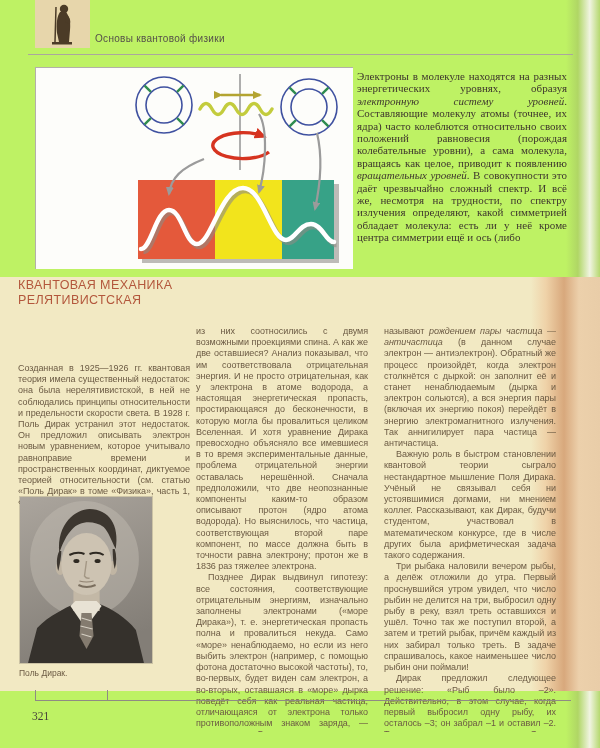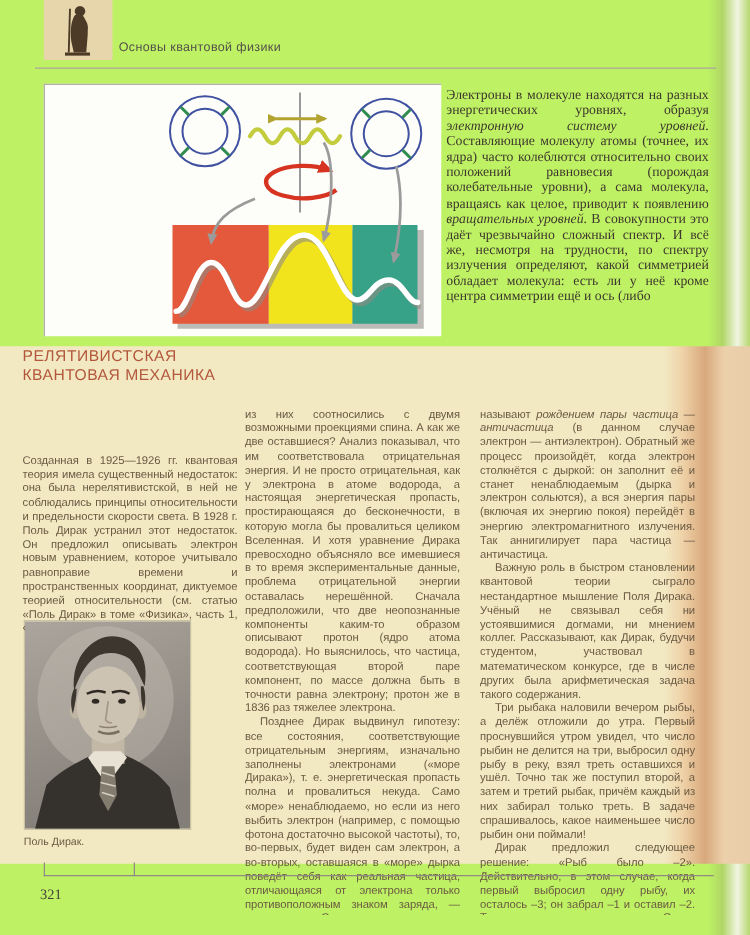--- a/index.html
+++ b/index.html
@@ -114,22 +114,22 @@
       </g>
 
       <path d="M105,181 C115,181 120,142 133,142 C146,142 149,176 161,176 C175,176 185,120 207,120 C227,120 235,172 250,172 C259,172 263,156 275,156 C286,156 290,174 298,174" transform="translate(2.5,3)" fill="none" stroke="#8d8a84" stroke-width="4.5" opacity="0.6"></path>
       <path d="M105,181 C115,181 120,142 133,142 C146,142 149,176 161,176 C175,176 185,120 207,120 C227,120 235,172 250,172 C259,172 263,156 275,156 C286,156 290,174 298,174" fill="none" stroke="#ffffff" stroke-width="4.5" stroke-linecap="round"></path>
     </svg>
   </div>
 
   <div class="intro"><span>Электроны в молекуле находятся на разных энергетических уровнях, образуя </span><span class="it">электронную систему уровней</span><span>. Составляющие молекулу атомы (точнее, их ядра) часто колеблются относительно своих положений равновесия (порождая колебательные уровни), а сама молекула, вращаясь как целое, приводит к появлению </span><span class="it">вращательных уровней</span><span>. В совокупности это даёт чрезвычайно сложный спектр. И всё же, несмотря на трудности, по спектру излучения определяют, какой симметрией обладает молекула: есть ли у неё кроме центра симметрии ещё и ось (либо</span></div>
 
   <div class="heading">
+    <div>КВАНТОВАЯ МЕХАНИКА</div>
     <div>РЕЛЯТИВИСТСКАЯ</div>
-    <div>КВАНТОВАЯ МЕХАНИКА</div>
   </div>
 
   <div class="col col1">
     <p>Созданная в 1925—1926 гг. квантовая теория имела существенный недостаток: она была нерелятивистской, в ней не соблюдались принципы относительности и предельности скорости света. В 1928 г. Поль Дирак устранил этот недостаток. Он предложил описывать электрон новым уравнением, которое учитывало равноправие времени и пространственных координат, диктуемое теорией относительности (см. статью «Поль Дирак» в томе «Физика», часть 1, «Энциклопедии для детей»).</p>
   </div>
 
   <div class="photo">
     <svg viewBox="0 0 131 166" preserveAspectRatio="none">
       <defs>
         <linearGradient id="pgbg" x1="0" y1="0" x2="0.3" y2="1">

